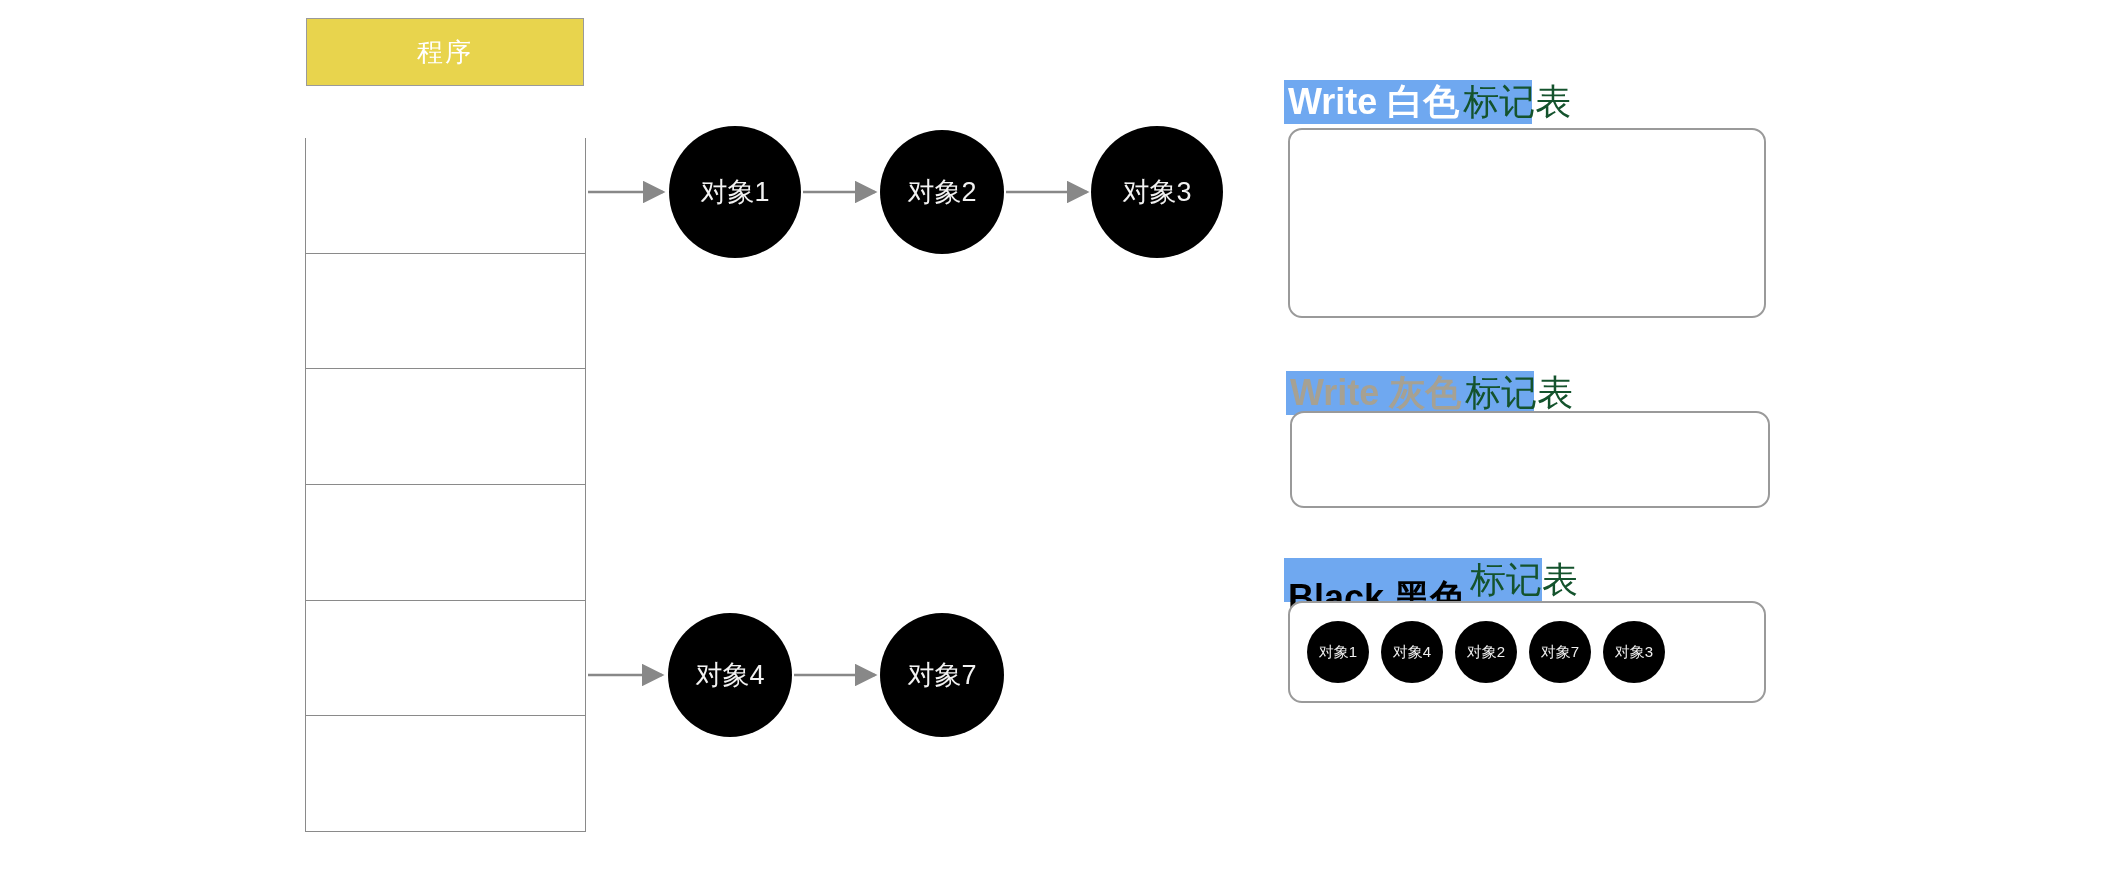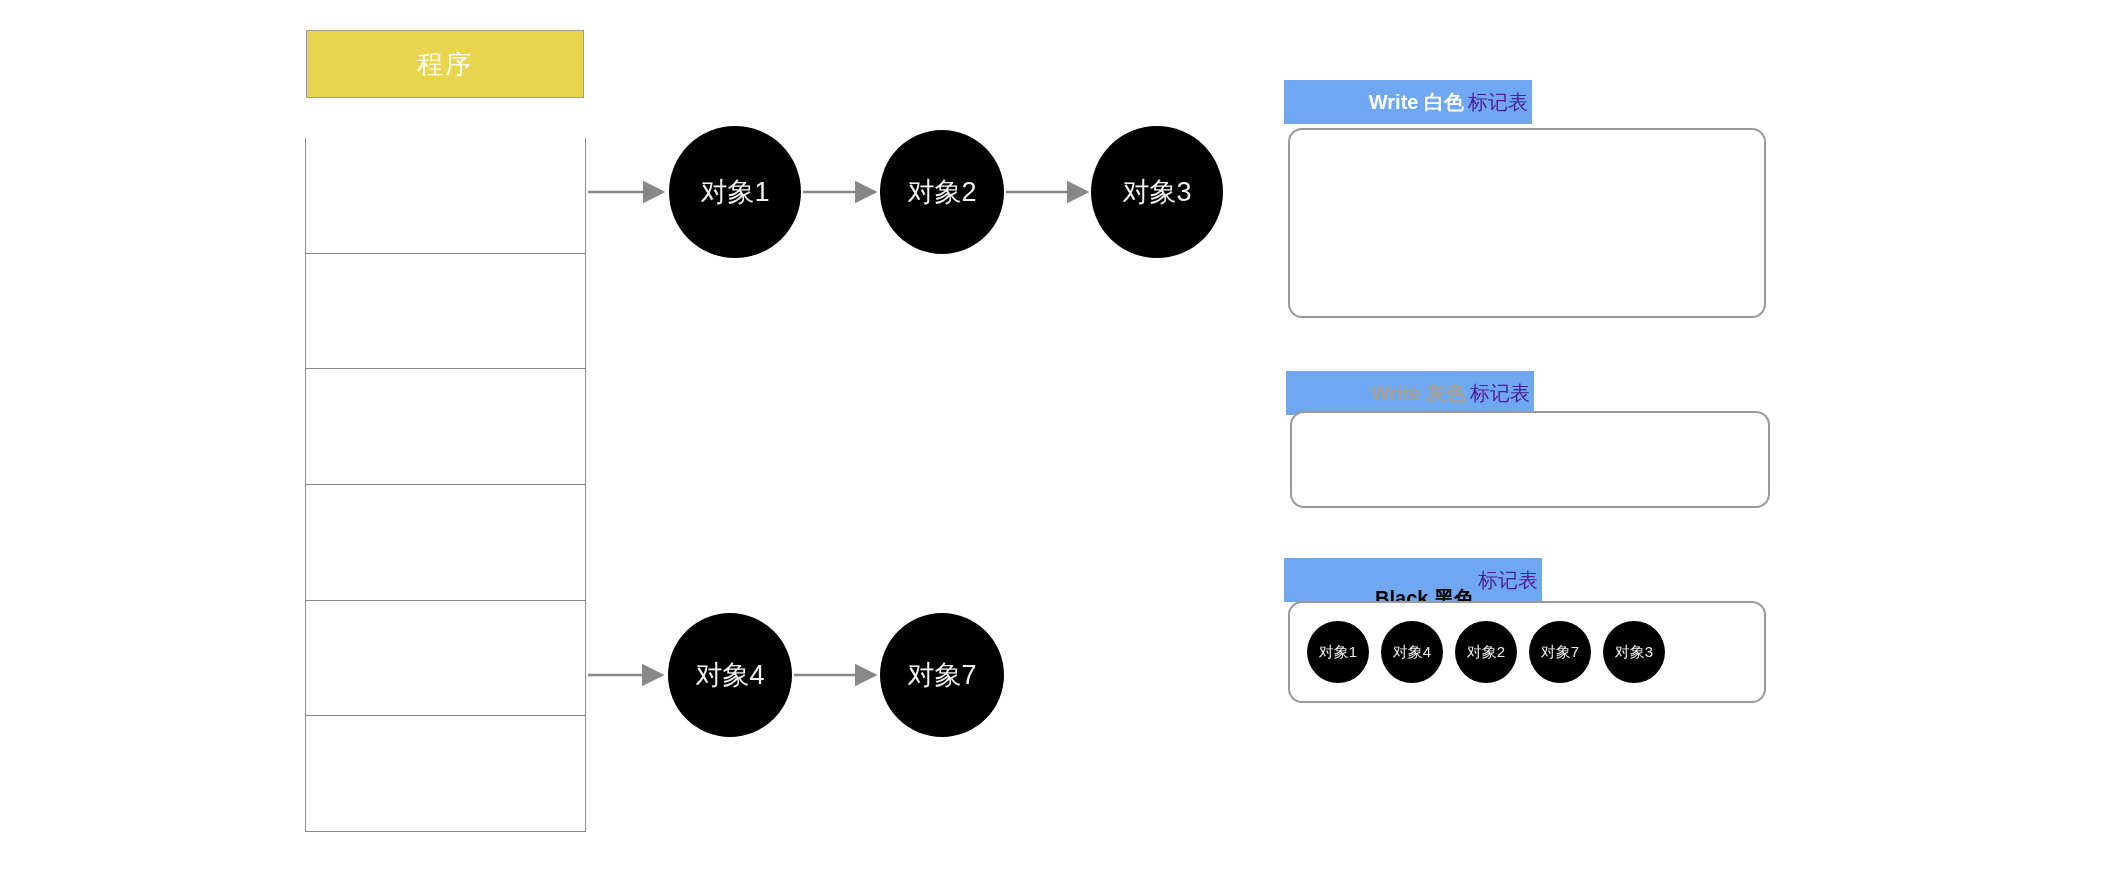--- a/index.html
+++ b/index.html
@@ -27,21 +27,20 @@
     height: 68px;
     background: #e8d44d;
     border: 1px solid #9a9a9a;
     box-sizing: border-box;
     display: flex;
     align-items: center;
     justify-content: center;
     color: #ffffff;
     font-size: 26px;
     letter-spacing: 2px;
-    margin-top: 12px;
   }
 
   .rootset-header {
     position: absolute;
     left: 305px;
     top: 96px;
     width: 281px;
     height: 42px;
     background: #6fa8f0;
     box-sizing: border-box;
@@ -98,31 +97,30 @@
 
   
   .mark-label {
     position: absolute;
     background: #6fa8f0;
     height: 44px;
     display: flex;
     align-items: center;
     padding: 0 4px;
     box-sizing: border-box;
-    font-size: 20px;
+    font-size: 36px;
     white-space: nowrap;
     line-height: 1;
-    justify-content: flex-end;
   }
   .mark-label .kw {
     font-weight: bold;
     padding-right: 4px;
   }
   .mark-label .tail {
-    color: #4c1d95;
+    color: #14532d;
     background: transparent;
     font-family: Liberation Serif, serif;
   }
   .kw-white { color: #ffffff; }
   .kw-grey  { color: #a6a193; }
   .kw-black { color: #000000; margin-top: 36px; }
 
   .mark-box {
     position: absolute;
     border: 2px solid #9a9a9a;

